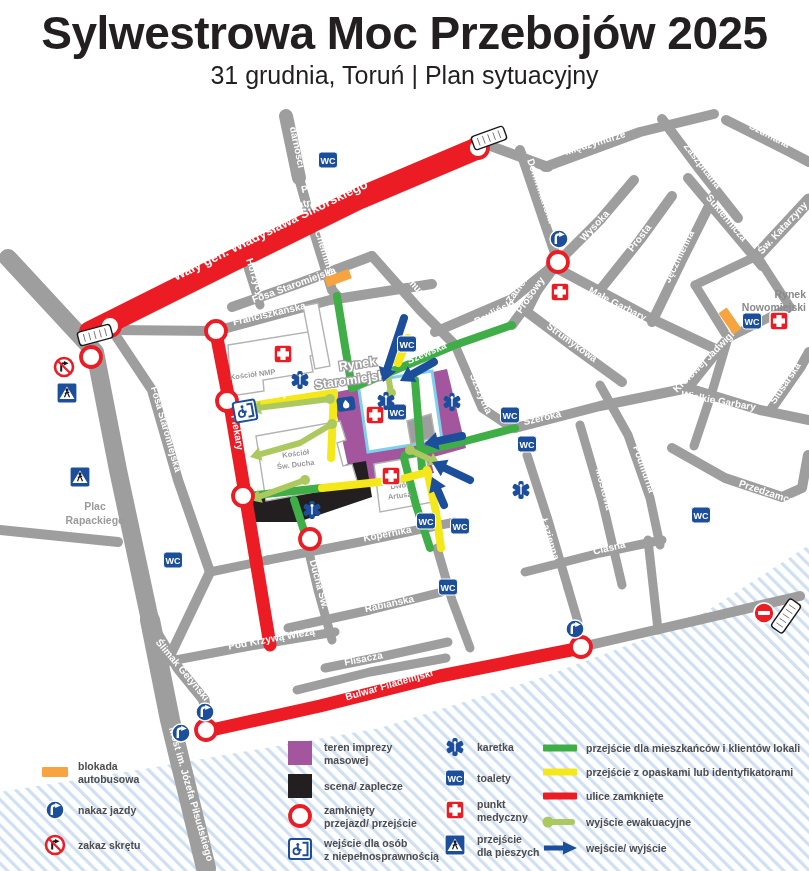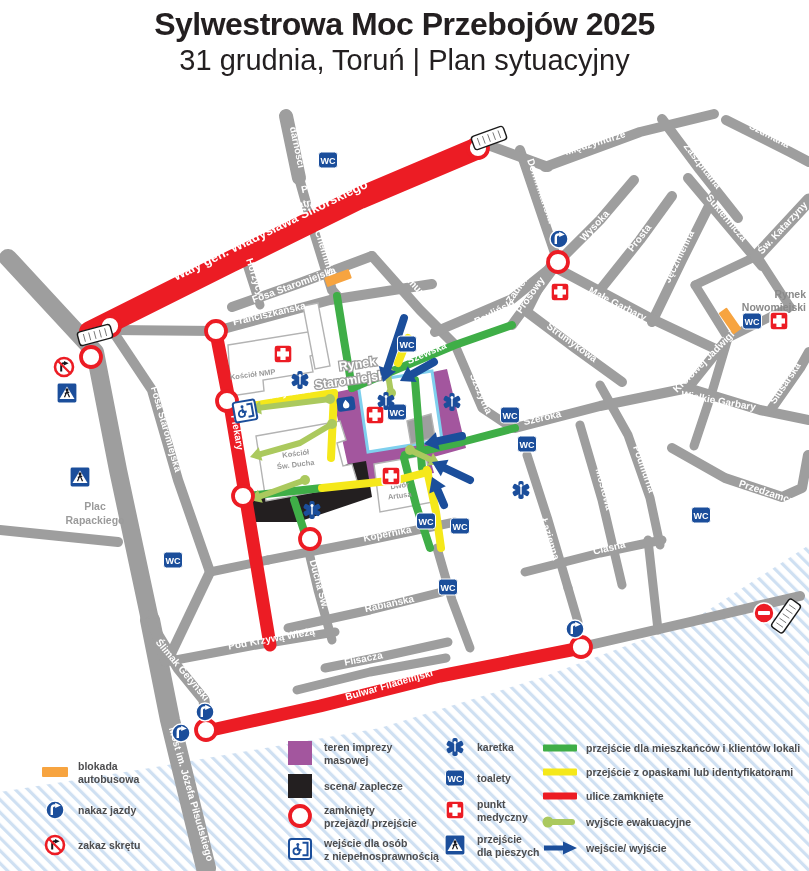--- a/index.html
+++ b/index.html
@@ -1,20 +1,20 @@
 <!DOCTYPE html>
 <html><head>
 <meta charset="utf-8">
 <style>
   html,body{margin:0;padding:0;background:#fff;}
   .poster{position:relative;width:809px;height:871px;background:#fff;overflow:hidden;
           font-family:"Liberation Sans",sans-serif;}
   header{position:absolute;top:0;left:0;right:0;text-align:center;z-index:3;}
-  h1{margin:6px 0 0;font-size:32px;font-weight:800;color:#231f20;letter-spacing:-0.5px;}
-  .subtitle{font-size:29px;color:#231f20;margin-top:1px;}
+  h1{margin:6px 0 0;font-size:46px;font-weight:800;color:#231f20;letter-spacing:-0.5px;}
+  .subtitle{font-size:25px;color:#231f20;margin-top:1px;}
   svg#map{position:absolute;left:0;top:0;}
   svg text{font-family:"Liberation Sans",sans-serif;}
 </style>
 </head>
 <body>
 
 <div class="poster">
   <header>
     <h1>Sylwestrowa Moc Przebojów 2025</h1>
     <div class="subtitle">31 grudnia, Toruń | Plan sytuacyjny</div>

